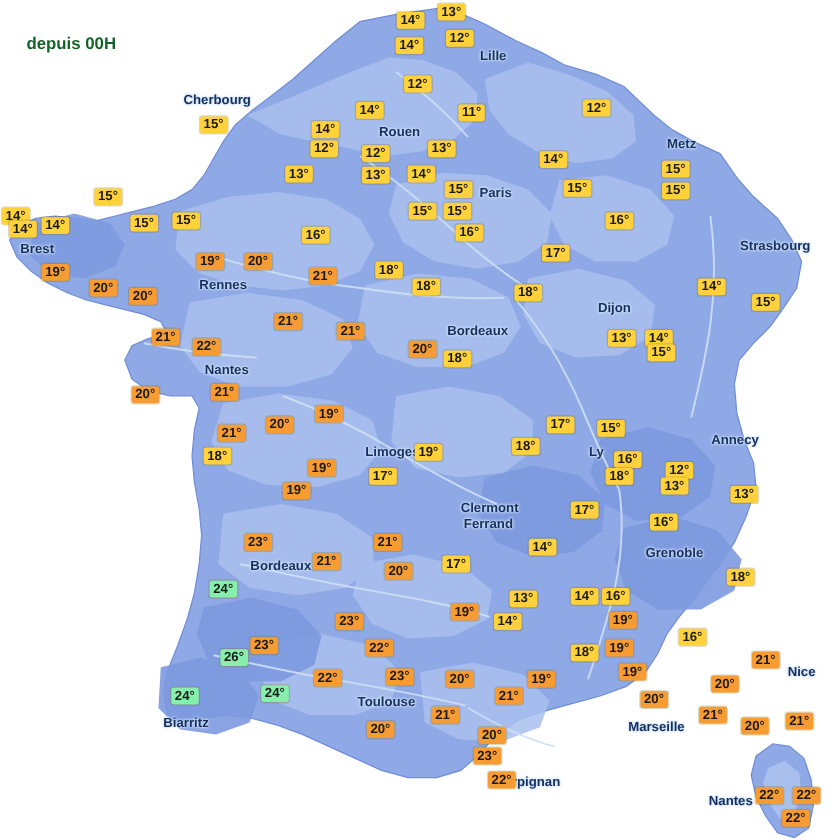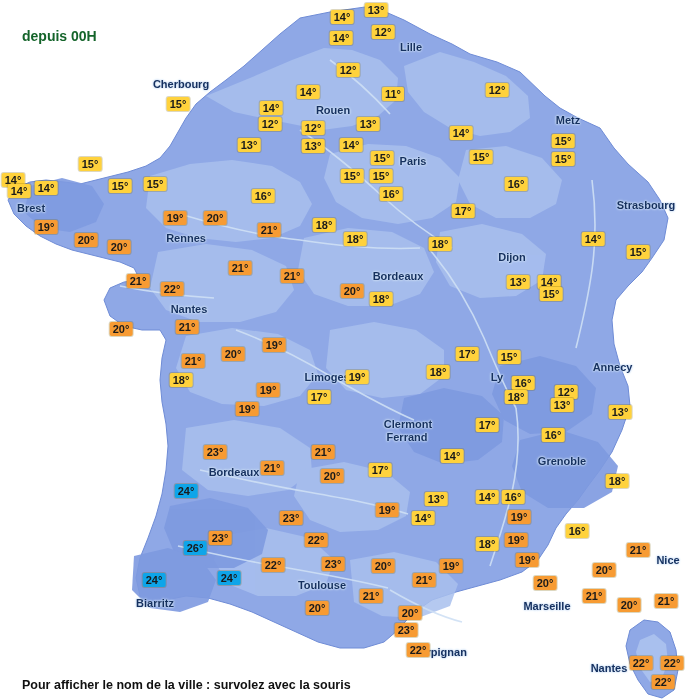--- a/index.html
+++ b/index.html
@@ -115,21 +115,21 @@
     border-radius: 2px;
     padding: 1px 3px 1px 3px;
     line-height: 12px;
     white-space: nowrap;
     box-shadow: 0 0 0 1px rgba(120,95,0,0.25);
   }
   .temp.t-orange {
     background: #f79b33;
   }
   .temp.t-deep {
-    background: #0ea5e9;
+    background: #86efac;
   }
 </style>
 </head>
 <body>
 
 <div id="app">
 
   <div id="map">
     <svg width="700" height="700" viewBox="0 0 700 700" xmlns="http://www.w3.org/2000/svg">
       <rect x="0" y="0" width="700" height="700" fill="#ffffff"></rect>
@@ -328,15 +328,14 @@
       <div class="temp t-orange" style="left: 418px; top: 650px;">22°</div>
       <div class="temp t-orange" style="left: 641px; top: 663px;">22°</div>
       <div class="temp t-orange" style="left: 672px; top: 663px;">22°</div>
       <div class="temp t-orange" style="left: 663px; top: 682px;">22°</div>
     </div>
 
   <div class="title-sub">depuis 00H</div>
 
 
 
-  <div class="footer-note">Pour afficher le nom de la ville : survolez avec la souris</div>
 
 </div>
 
 </body></html>

